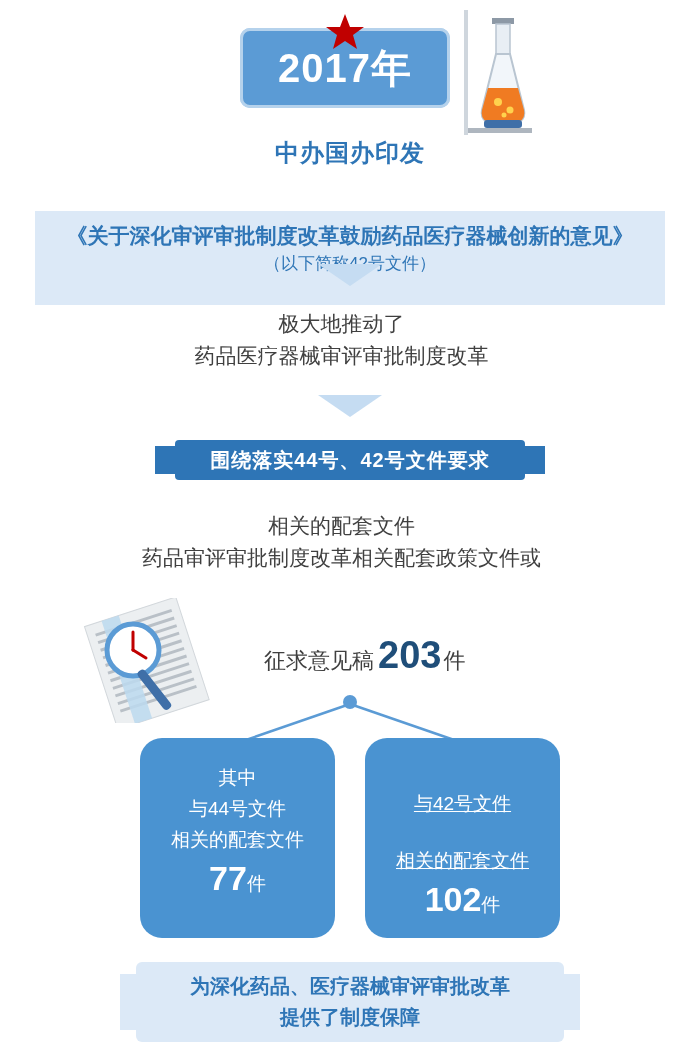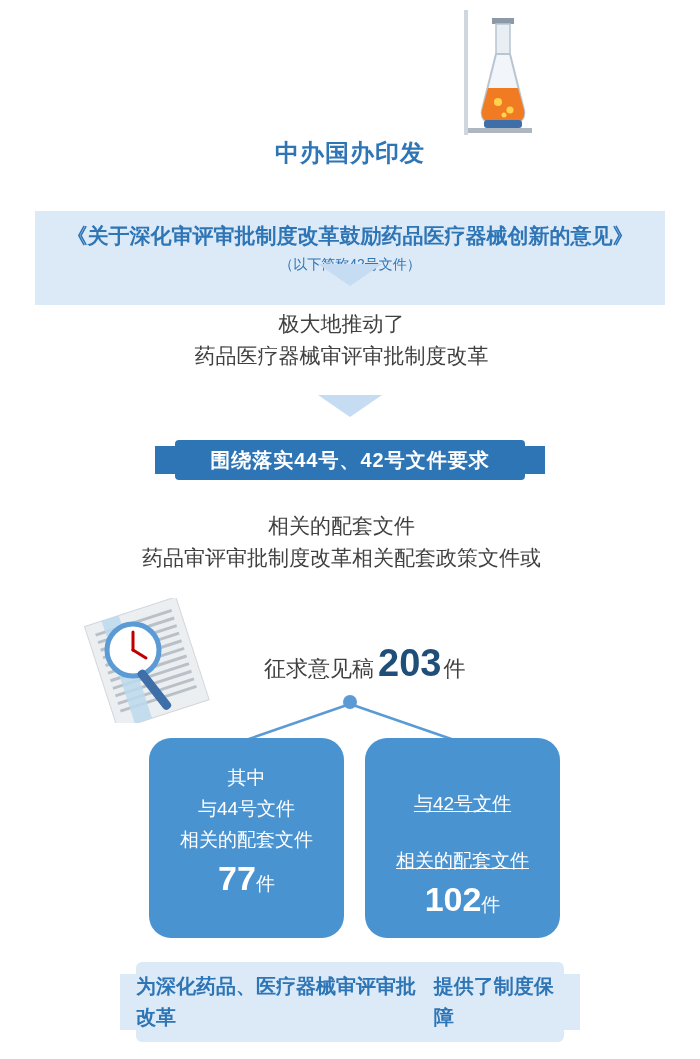--- a/index.html
+++ b/index.html
@@ -86,21 +86,21 @@
   }
   .doc-line1 {
     color: #2e75b6;
     font-size: 21px;
     font-weight: bold;
     line-height: 30px;
     white-space: nowrap;
   }
   .doc-line2 {
     color: #2e75b6;
-    font-size: 14px;
+    font-size: 17px;
     line-height: 26px;
   }
 
   
   .arrow {
     position: absolute;
     width: 0;
     height: 0;
     border-left: 32px solid transparent;
     border-right: 32px solid transparent;
@@ -181,21 +181,21 @@
     color: #404040;
     font-size: 22px;
     line-height: 34px;
     margin-left: 34px;
   }
   .count-big {
     color: #1f4e79;
     font-size: 38px;
     font-weight: bold;
     line-height: 38px;
-    margin: 16px 2px 0 4px;
+    margin: 8px 2px 0 4px;
   }
   .count-unit {
     color: #404040;
     font-size: 22px;
   }
 
   
   .connector {
     position: absolute;
     top: 690px;
@@ -209,21 +209,21 @@
     position: absolute;
     top: 738px;
     width: 195px;
     height: 200px;
     background: #4a93d1;
     border-radius: 22px;
     color: #ffffff;
     text-align: center;
     padding-top: 24px;
   }
-  .card.left { left: 149px; }
+  .card.left { left: 140px; }
   .card.right { left: 365px; }
   .card .ctext {
     font-size: 19px;
     line-height: 31px;
   }
   .card .cnum {
     font-size: 34px;
     font-weight: bold;
     line-height: 46px;
   }
@@ -252,36 +252,44 @@
   .footer-tail-r { right: 0; }
   .footer-main {
     position: absolute;
     top: 0;
     left: 16px;
     width: 428px;
     height: 80px;
     background: #dce9f7;
     border-radius: 6px;
     display: flex;
-    flex-direction: row;
+    flex-direction: column;
     align-items: center;
     justify-content: center;
   }
   .footer-main div {
     color: #2e75b6;
     font-size: 20px;
     font-weight: bold;
     line-height: 31px;
   }
 </style>
 </head>
 <body>
 
 <div id="infographic">
 
+  <div class="year-wrap">
+    <div class="year-banner">
+      <span class="year-text">2017年</span>
+    </div>
+    <svg class="star" viewBox="0 0 40 40">
+      <polygon points="20,2 25,15 39,15 28,23 32,37 20,29 8,37 12,23 1,15 15,15" fill="#c00000"></polygon>
+    </svg>
+  </div>
 
   <svg class="flask-wrap" viewBox="0 0 80 125">
     <rect x="2" y="0" width="4" height="125" fill="#cfd6dd"></rect>
     <rect x="6" y="118" width="64" height="5" fill="#aeb6bf"></rect>
     <rect x="30" y="8" width="22" height="6" fill="#8d99a6"></rect>
     <rect x="34" y="14" width="14" height="30" fill="#e8eef4" stroke="#b9c5d1" stroke-width="1.5"></rect>
     <path d="M34 44 L20 100 Q18 112 30 112 L52 112 Q64 112 62 100 L48 44 Z" fill="#f2f6fa" stroke="#b9c5d1" stroke-width="2"></path>
     <path d="M26 78 L20 100 Q18 112 30 112 L52 112 Q64 112 62 100 L56 78 Z" fill="#f07b22"></path>
     <circle cx="36" cy="92" r="4" fill="#ffd24d"></circle>
     <circle cx="48" cy="100" r="3.5" fill="#ffd24d"></circle>

